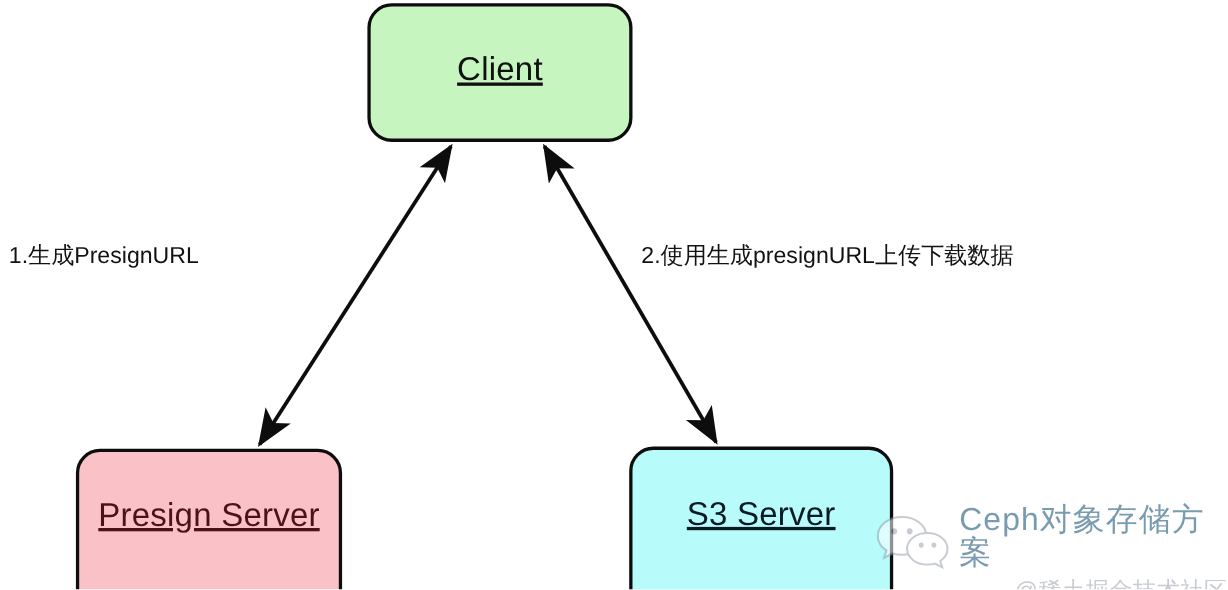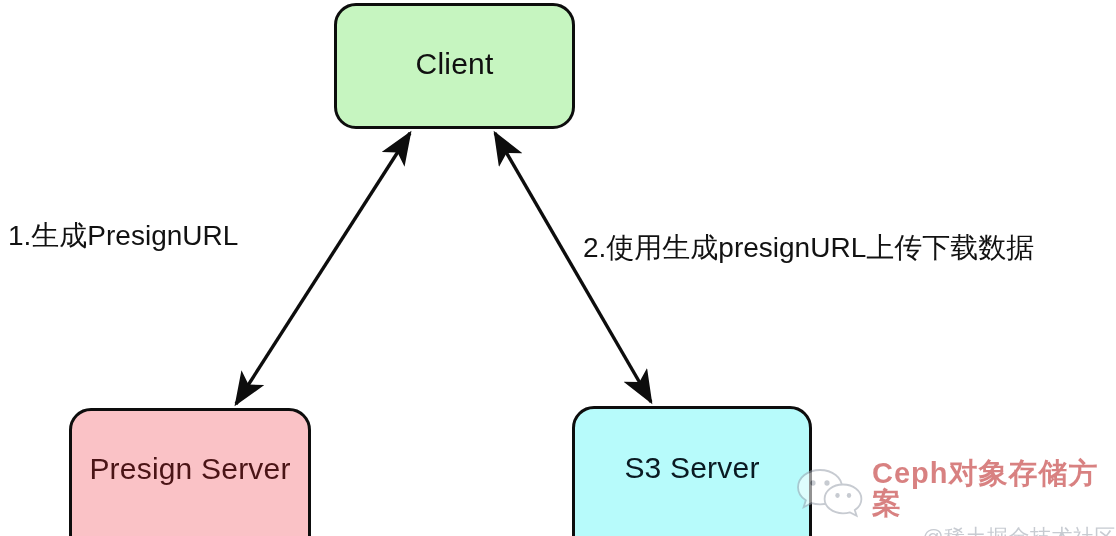--- a/index.html
+++ b/index.html
@@ -51,47 +51,47 @@
     top: 406px;
     width: 240px;
     height: 152px;
     background: #b7fbfb;
     color: #0a1a22;
   }
   .node-label {
     pointer-events: none;
     line-height: 1;
     transform: translateY(-2px);
+    text-decoration: underline;
   }
   #node-presign .node-label { transform: translateY(-14px); }
   #node-s3 .node-label { transform: translateY(-14px); text-align: center; }
 
   #arrow-layer {
     position: absolute;
     left: 0;
     top: 0;
     width: 1116px;
     height: 536px;
   }
 
   .edge-label {
     position: absolute;
-    font-size: 28px;
+    font-size: 21px;
     color: #121212;
     white-space: nowrap;
     line-height: 1;
   }
   #edge-label-1 {
     left: 8px;
     top: 222px;
   }
   #edge-label-2 {
     left: 583px;
     top: 222px;
-    margin-top: 12px;
   }
 
   #watermark {
     position: absolute;
     left: 796px;
     top: 458px;
     width: 320px;
     height: 78px;
     display: flex;
     align-items: flex-start;
@@ -103,24 +103,23 @@
     flex: 0 0 auto;
     margin-top: 6px;
   }
   #watermark-text {
     display: flex;
     flex-direction: column;
     margin-left: 2px;
   }
   #watermark-title {
     font-size: 29px;
-    color: #b91c1c;
+    color: #0c4a6e;
     letter-spacing: 1px;
     line-height: 1.05;
-    font-weight: bold;
   }
   #watermark-sub {
     font-size: 21px;
     color: #9aa1ad;
     text-align: right;
     letter-spacing: 0.5px;
     margin-top: 4px;
   }
 </style>
 </head>

